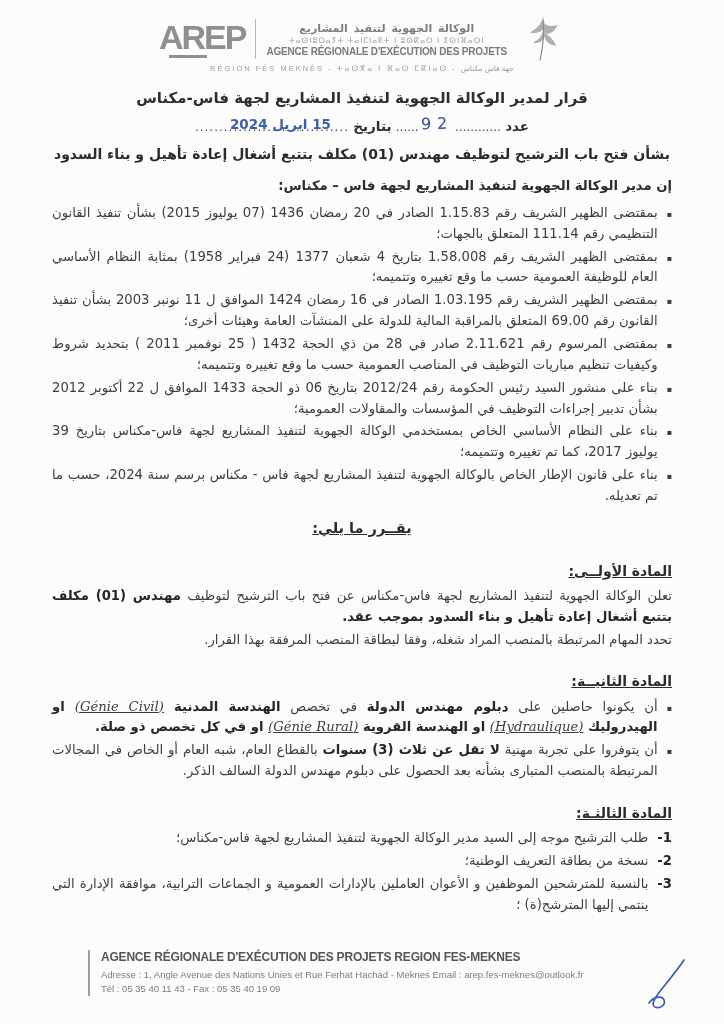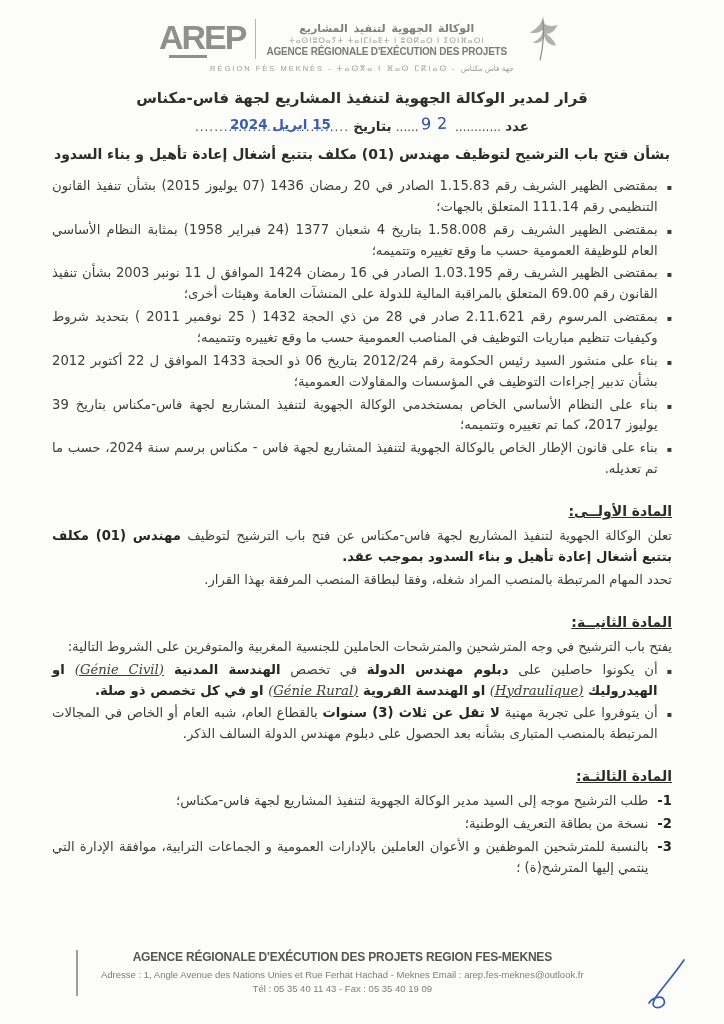--- a/index.html
+++ b/index.html
@@ -44,22 +44,22 @@
   .art-head { font-weight:bold; font-size:14px; color:#2b2b2b; text-decoration:underline; margin:20px 0 4px 0; text-align:right; }
   .para { margin-bottom:2px; }
   .b { font-weight:bold; color:#262626; }
   .i { font-style:italic; font-family:"DejaVu Serif", serif; }
   .u { text-decoration:underline; }
   .doclist { margin-top:2px; }
   .doclist .num { flex:0 0 auto; font-weight:bold; color:#262626; }
   .m3-intro { margin:6px 0 4px 0; text-align:right; }
 
   
-  .footer { position:absolute; left:76px; bottom:28px; direction:ltr;
-    border-left:2px solid #9f9f9f; padding-left:23px;text-align:center; }
+  .footer { position:absolute; left:88px; bottom:28px; direction:ltr;
+    border-left:2px solid #9f9f9f; padding-left:11px; }
   .footer-name { font-family:"Liberation Sans", sans-serif; font-weight:bold; font-size:12px; color:#555; letter-spacing:-0.2px; margin-bottom:4px; }
   .footer-sub { font-family:"Liberation Sans", sans-serif; font-size:9.5px; color:#7c7c7c; line-height:1.5; }
   .signature { position:absolute; right:28px; bottom:10px; }
 </style>
 </head>
 <body>
 
 <div class="page">
 
   <div class="header">
@@ -91,20 +91,21 @@
       <span class="date-dots">
         <span class="dotline">................................</span>
         <span class="stamp-blue">15 ابريل 2024</span>
       </span>
     </div>
     <div class="title-line3">بشأن فتح باب الترشيح لتوظيف مهندس (01) مكلف  بتتبع أشغال إعادة تأهيل و بناء السدود</div>
   </div>
 
   <div class="doc-body">
 
+    <div class="intro">إن مدير الوكالة الجهوية لتنفيذ المشاريع لجهة فاس – مكناس:</div>
 
     <div class="plist">
       <div class="li">
         <span class="blt">▪</span>
         <span class="li-text">بمقتضى الظهير الشريف رقم 1.15.83 الصادر في 20 رمضان 1436 (07 يوليوز 2015) بشأن تنفيذ القانون التنظيمي رقم 111.14 المتعلق بالجهات؛</span>
       </div>
       <div class="li">
         <span class="blt">▪</span>
         <span class="li-text">بمقتضى الظهير الشريف رقم 1.58.008 بتاريخ 4 شعبان 1377 (24 فبراير 1958) بمثابة النظام الأساسي العام للوظيفة العمومية حسب ما وقع تغييره وتتميمه؛</span>
       </div>
@@ -123,27 +124,27 @@
       <div class="li">
         <span class="blt">▪</span>
         <span class="li-text">بناء على النظام الأساسي الخاص بمستخدمي الوكالة الجهوية لتنفيذ المشاريع لجهة فاس-مكناس بتاريخ 39 يوليوز 2017، كما تم تغييره وتتميمه؛</span>
       </div>
       <div class="li">
         <span class="blt">▪</span>
         <span class="li-text">بناء على قانون الإطار الخاص بالوكالة الجهوية لتنفيذ المشاريع لجهة فاس - مكناس برسم سنة 2024، حسب ما تم تعديله.</span>
       </div>
     </div>
 
+    <div class="decision">يقــرر ما يلي:</div>
 
     <div class="art-head">المادة الأولــى:</div>
     <div class="para"><span>تعلن الوكالة الجهوية لتنفيذ المشاريع لجهة فاس-مكناس عن فتح باب الترشيح لتوظيف </span><span class="b">مهندس (01) مكلف بتتبع أشغال إعادة تأهيل و بناء السدود بموجب عقد.</span></div>
     <div class="para">تحدد المهام المرتبطة بالمنصب المراد شغله، وفقا لبطاقة المنصب المرفقة بهذا القرار.</div>
 
     <div class="art-head">المادة الثانيــة:</div>
-    <div class="para">يفتح باب الترشيح في وجه المترشحين والمترشحات الحاملين للجنسية المغربية والمتوفرين على الشروط التالية:</div>
     <div class="li cond">
       <span class="blt">▪</span>
       <span class="li-text"><span>أن يكونوا حاصلين على </span><span class="b">دبلوم مهندس الدولة</span><span> في تخصص </span><span class="b">الهندسة المدنية </span><span class="i u">(Génie Civil)</span><span class="b"> او الهيدروليك </span><span class="i u">(Hydraulique)</span><span class="b"> او الهندسة القروية </span><span class="i u">(Génie Rural)</span><span class="b"> او في كل تخصص ذو صلة.</span></span>
     </div>
     <div class="li cond">
       <span class="blt">▪</span>
       <span class="li-text"><span>أن يتوفروا على تجربة مهنية </span><span class="b">لا تقل عن ثلاث (3) سنوات</span><span> بالقطاع العام، شبه العام أو الخاص في المجالات المرتبطة بالمنصب المتبارى بشأنه بعد الحصول على دبلوم مهندس الدولة السالف الذكر.</span></span>
     </div>
 
     <div class="art-head">المادة الثالثـة:</div>

